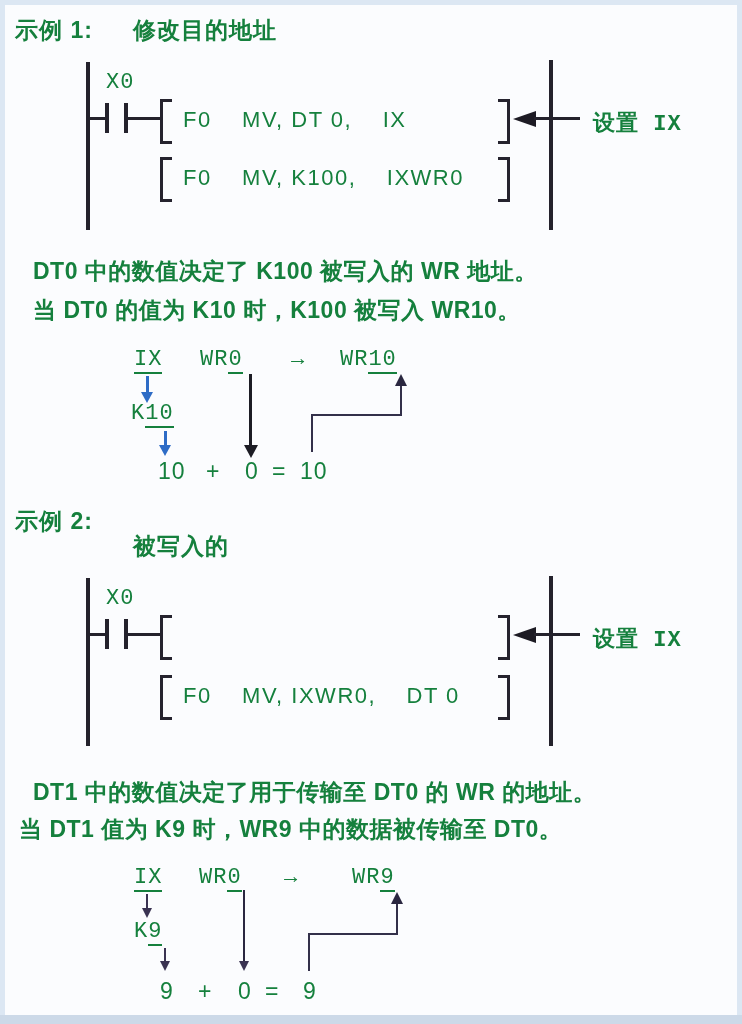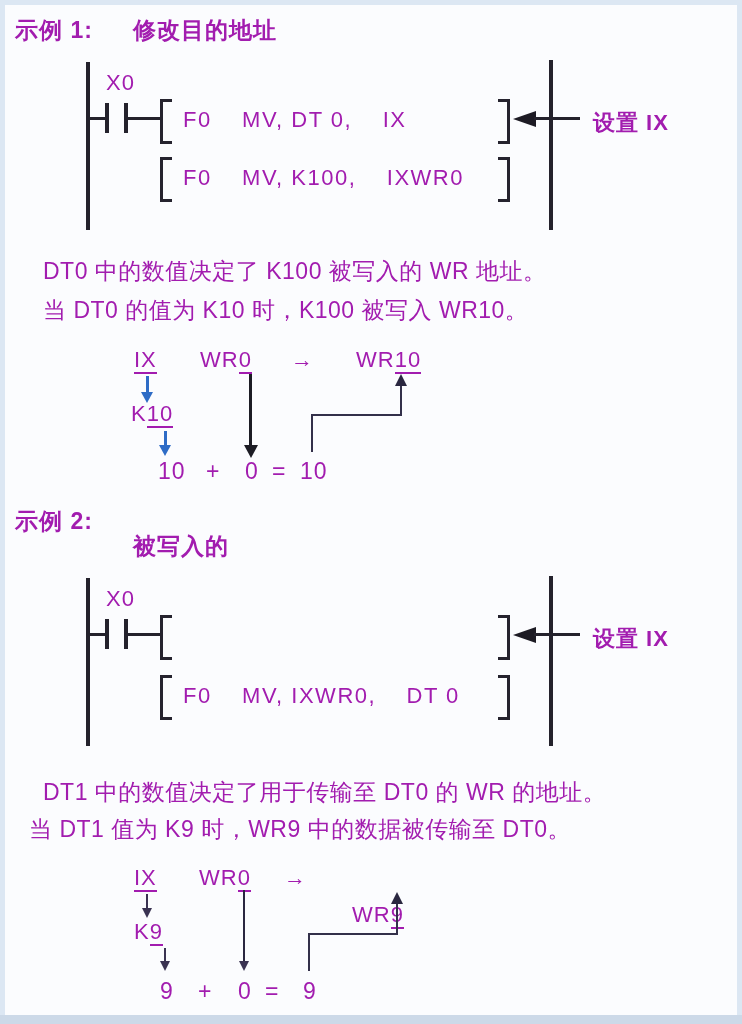--- a/index.html
+++ b/index.html
@@ -4,26 +4,26 @@
 <style>
   html,body{margin:0;padding:0;background:#e8eef5;}
   .page{
     position:relative;width:742px;height:1024px;margin:0 auto;
     background:#fbfcfe;overflow:hidden;
     box-shadow:inset 0 0 0 5px #dce7f3;
     font-family:"Liberation Sans","DejaVu Sans",sans-serif;
     color:#25232e;
   }
   .abs{position:absolute;}
-  .t{white-space:pre;color:#a21caf;}
+  .t{white-space:pre;color:#15803d;}
   .b{font-weight:700;text-align:center;}
   .title{font-size:23px;font-weight:700;letter-spacing:1px;}
-  .desc{font-size:23px;font-weight:400;letter-spacing:0.5px;margin-left:10px;}
+  .desc{font-size:23px;font-weight:700;letter-spacing:0.5px;}
   .instr{font-size:22px;letter-spacing:1.5px;}
-  .lbl{font-size:22px;letter-spacing:1px;}
+  .lbl{font-size:22px;letter-spacing:1px;font-family:Liberation Mono, monospace;}
   .eq{font-size:23px;letter-spacing:1px;}
   .line{background:#24222c;}
   .u{border-bottom:2px solid currentColor;padding-bottom:0px;}
   .lbr{width:12px;height:45px;border:3px solid #25232e;border-right:none;box-sizing:border-box;}
   .rbr{width:12px;height:45px;border:3px solid #25232e;border-left:none;box-sizing:border-box;}
   .ah-left{width:0;height:0;border-top:8px solid transparent;border-bottom:8px solid transparent;border-right:23px solid #1d1b24;}
   .ah-down-blue{width:0;height:0;border-left:6px solid transparent;border-right:6px solid transparent;border-top:11px solid #2e6cc6;}
   .ah-down-dark{width:0;height:0;border-left:5px solid transparent;border-right:5px solid transparent;border-top:10px solid #3a3352;}
   .ah-down-black{width:0;height:0;border-left:7px solid transparent;border-right:7px solid transparent;border-top:13px solid #1c1c24;}
   .ah-up-dark{width:0;height:0;border-left:6px solid transparent;border-right:6px solid transparent;border-bottom:12px solid #2a2740;}
@@ -58,21 +58,21 @@
   <div class="abs lbr" style="left:160px;top:157px;"></div>
   <div class="abs t instr" style="left:183px;top:165px;text-align:center;">F0    MV, K100,    IXWR0</div>
   <div class="abs rbr" style="left:498px;top:157px;"></div>
 
   <div class="abs t desc" style="left:33px;top:256px;">DT0 中的数值决定了 K100 被写入的 WR 地址。</div>
   <div class="abs t desc" style="left:33px;top:295px;">当 DT0 的值为 K10 时，K100 被写入 WR10。</div>
 
   <div class="abs t lbl" style="left:134px;top:347px;"><span class="u">IX</span></div>
   <div class="abs t lbl" style="left:200px;top:347px;"><span>WR</span><span class="u">0</span></div>
   <div class="abs t lbl" style="left:291px;top:347px;">→</div>
-  <div class="abs t lbl" style="left:356px;top:347px;"><span>WR</span><span class="u">10</span></div>
+  <div class="abs t lbl" style="left:340px;top:347px;"><span>WR</span><span class="u">10</span></div>
 
   <div class="abs blue" style="left:146px;top:376px;width:3px;height:17px;"></div>
   <div class="abs ah-down-blue" style="left:141px;top:392px;"></div>
   <div class="abs t lbl" style="left:131px;top:401px;"><span>K</span><span class="u">10</span></div>
   <div class="abs blue" style="left:164px;top:431px;width:3px;height:15px;"></div>
   <div class="abs ah-down-blue" style="left:159px;top:445px;"></div>
 
   <div class="abs line" style="left:249px;top:374px;width:3px;height:72px;background:#1c1c24;"></div>
   <div class="abs ah-down-black" style="left:244px;top:445px;"></div>
 
@@ -108,21 +108,21 @@
   <div class="abs lbr" style="left:160px;top:675px;"></div>
   <div class="abs t instr" style="left:183px;top:683px;">F0    MV, IXWR0,    DT 0</div>
   <div class="abs rbr" style="left:498px;top:675px;"></div>
 
   <div class="abs t desc" style="left:33px;top:777px;">DT1 中的数值决定了用于传输至 DT0 的 WR 的地址。</div>
   <div class="abs t desc" style="left:19px;top:814px;">当 DT1 值为 K9 时，WR9 中的数据被传输至 DT0。</div>
 
   <div class="abs t lbl" style="left:134px;top:865px;"><span class="u">IX</span></div>
   <div class="abs t lbl" style="left:199px;top:865px;"><span>WR</span><span class="u">0</span></div>
   <div class="abs t lbl" style="left:284px;top:865px;">→</div>
-  <div class="abs t lbl" style="left:352px;top:902px;"><span>WR</span><span class="u">9</span></div>
+  <div class="abs t lbl" style="left:352px;top:865px;"><span>WR</span><span class="u">9</span></div>
 
   <div class="abs darkarrow" style="left:146px;top:894px;width:2px;height:15px;"></div>
   <div class="abs ah-down-dark" style="left:142px;top:908px;"></div>
   <div class="abs t lbl" style="left:134px;top:919px;"><span>K</span><span class="u">9</span></div>
   <div class="abs darkarrow" style="left:164px;top:948px;width:2px;height:14px;"></div>
   <div class="abs ah-down-dark" style="left:160px;top:961px;"></div>
 
   <div class="abs line" style="left:243px;top:890px;width:2px;height:72px;background:#2a2740;"></div>
   <div class="abs ah-down-dark" style="left:239px;top:961px;"></div>
 

